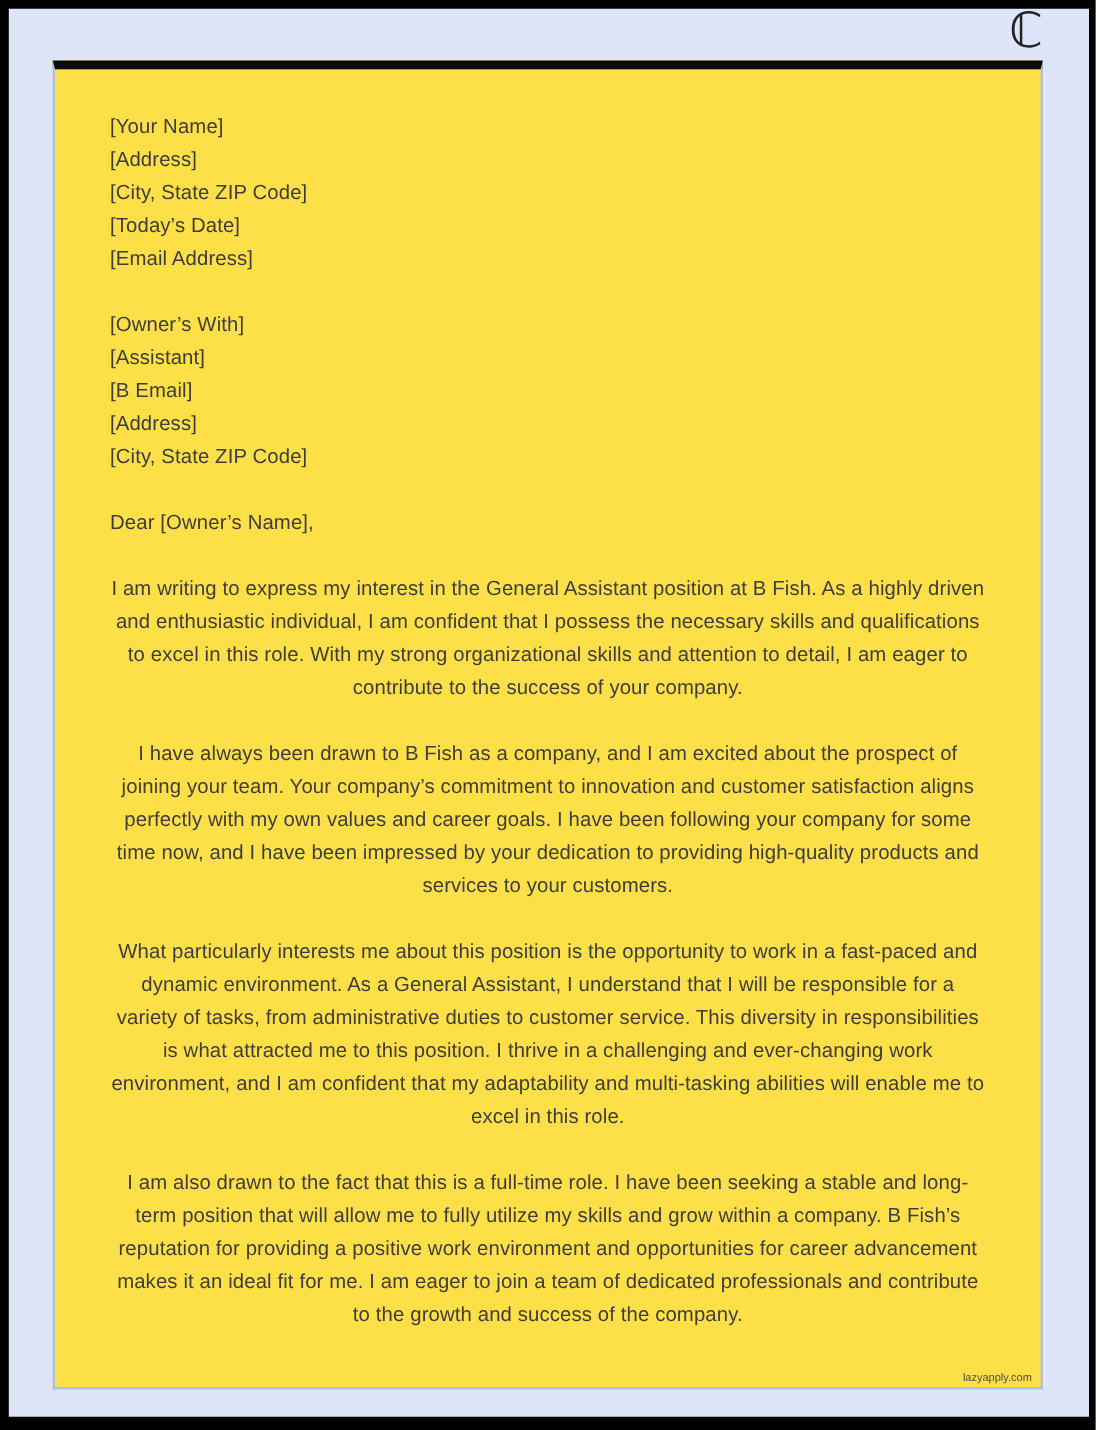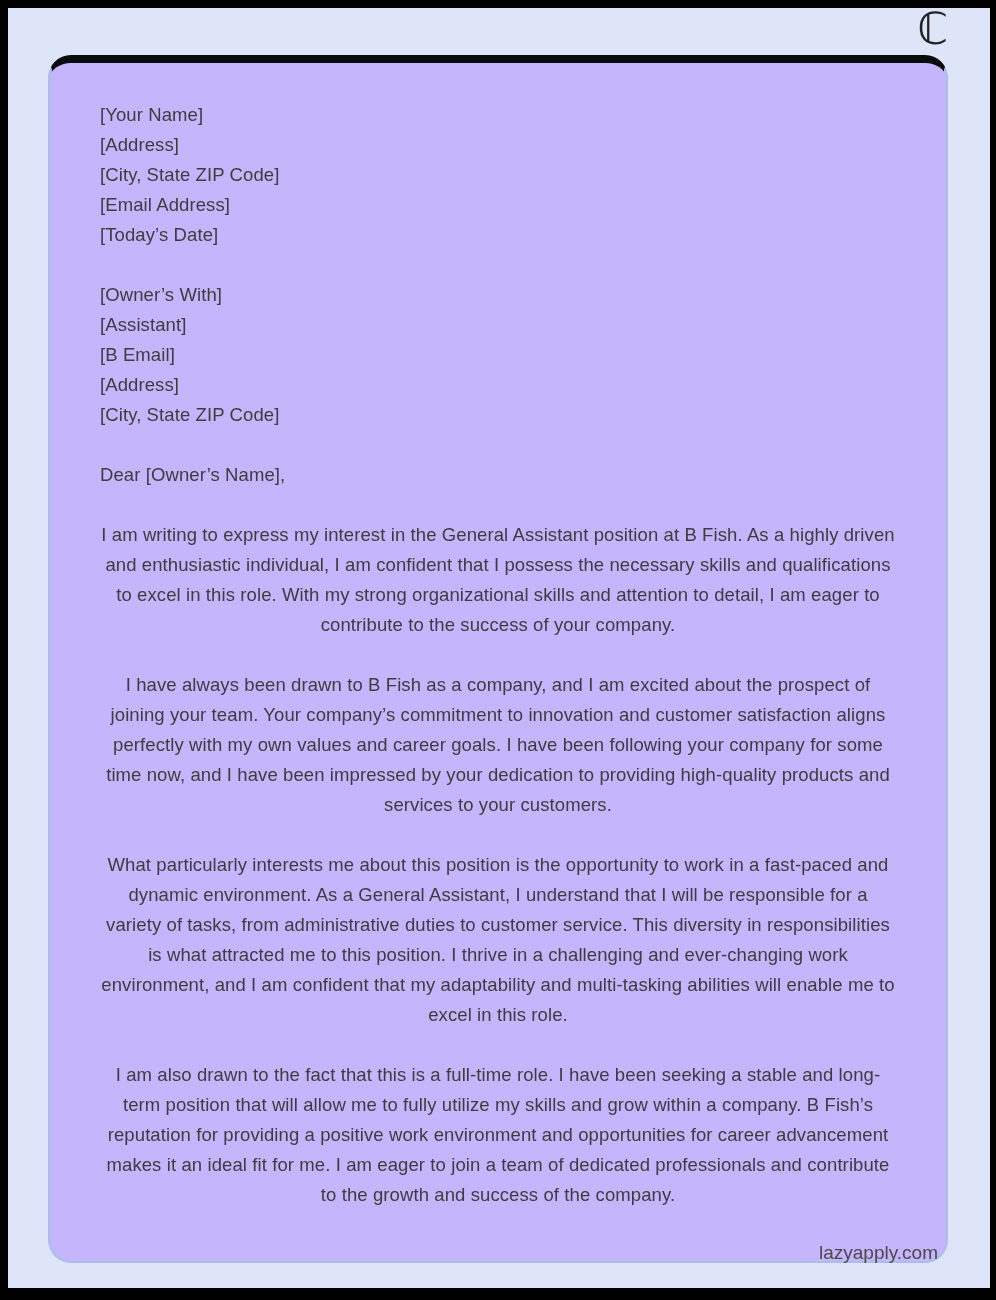--- a/index.html
+++ b/index.html
@@ -35,27 +35,26 @@
     z-index: 5;
     user-select: none;
   }
   .page {
     position: absolute;
     left: 48px;
     top: 55px;
     width: 900px;
     height: 1208px;
     box-sizing: border-box;
-    background: #c4b5fd;
+    background: #fde047;
     border-top: 8px solid #0b0b0b;
     border-left: 2px solid #a9beec;
     border-right: 2px solid #a9beec;
     border-bottom: 2px solid #a9beec;
     z-index: 1;
-    border-radius: 23px;
   }
   .page-content {
     padding: 37px 50px 0 50px;
     color: #3d3d3d;
     font-size: 18.5px;
     line-height: 30px;
     letter-spacing: 0.1px;
   }
   .addr-block {
     margin: 0 0 30px 0;
@@ -67,42 +66,42 @@
     margin: 0 0 30px 0;
   }
   .para {
     margin: 30px 0;
     text-align: center;
   }
   .watermark {
     position: absolute;
     top: 1244px;
     right: 58px;
-    font-size: 19px;
+    font-size: 10px;
     line-height: 18px;
     color: #4a4a4a;
     z-index: 6;
   }
 </style>
 </head>
 <body>
 
 <div class="outer-frame"></div>
 
 <div class="brand-logo">ℂ</div>
 
 <div class="page">
   <div class="page-content">
 
     <div class="addr-block">
       <span class="addr-line">[Your Name]</span>
       <span class="addr-line">[Address]</span>
       <span class="addr-line">[City, State ZIP Code]</span>
+      <span class="addr-line">[Today’s Date]</span>
       <span class="addr-line">[Email Address]</span>
-      <span class="addr-line">[Today’s Date]</span>
     </div>
 
     <div class="addr-block">
       <span class="addr-line">[Owner’s With]</span>
       <span class="addr-line">[Assistant]</span>
       <span class="addr-line">[B Email]</span>
       <span class="addr-line">[Address]</span>
       <span class="addr-line">[City, State ZIP Code]</span>
     </div>
 

